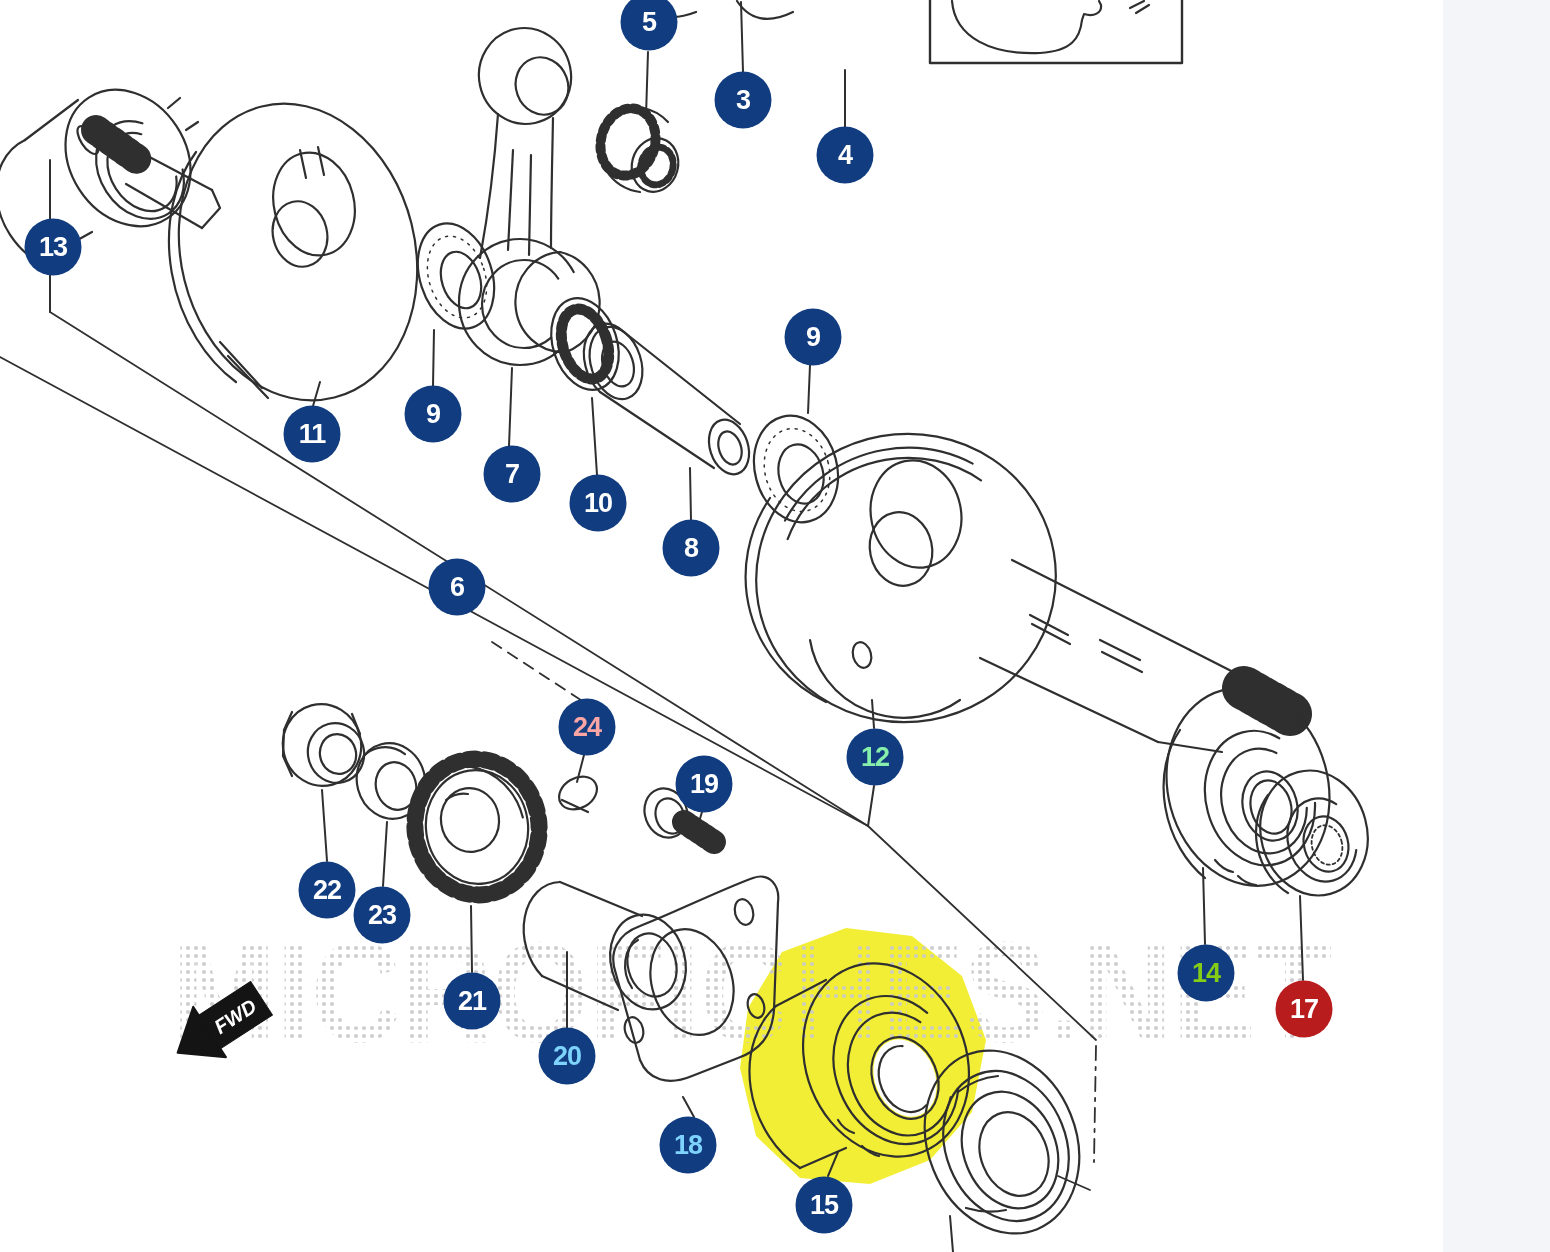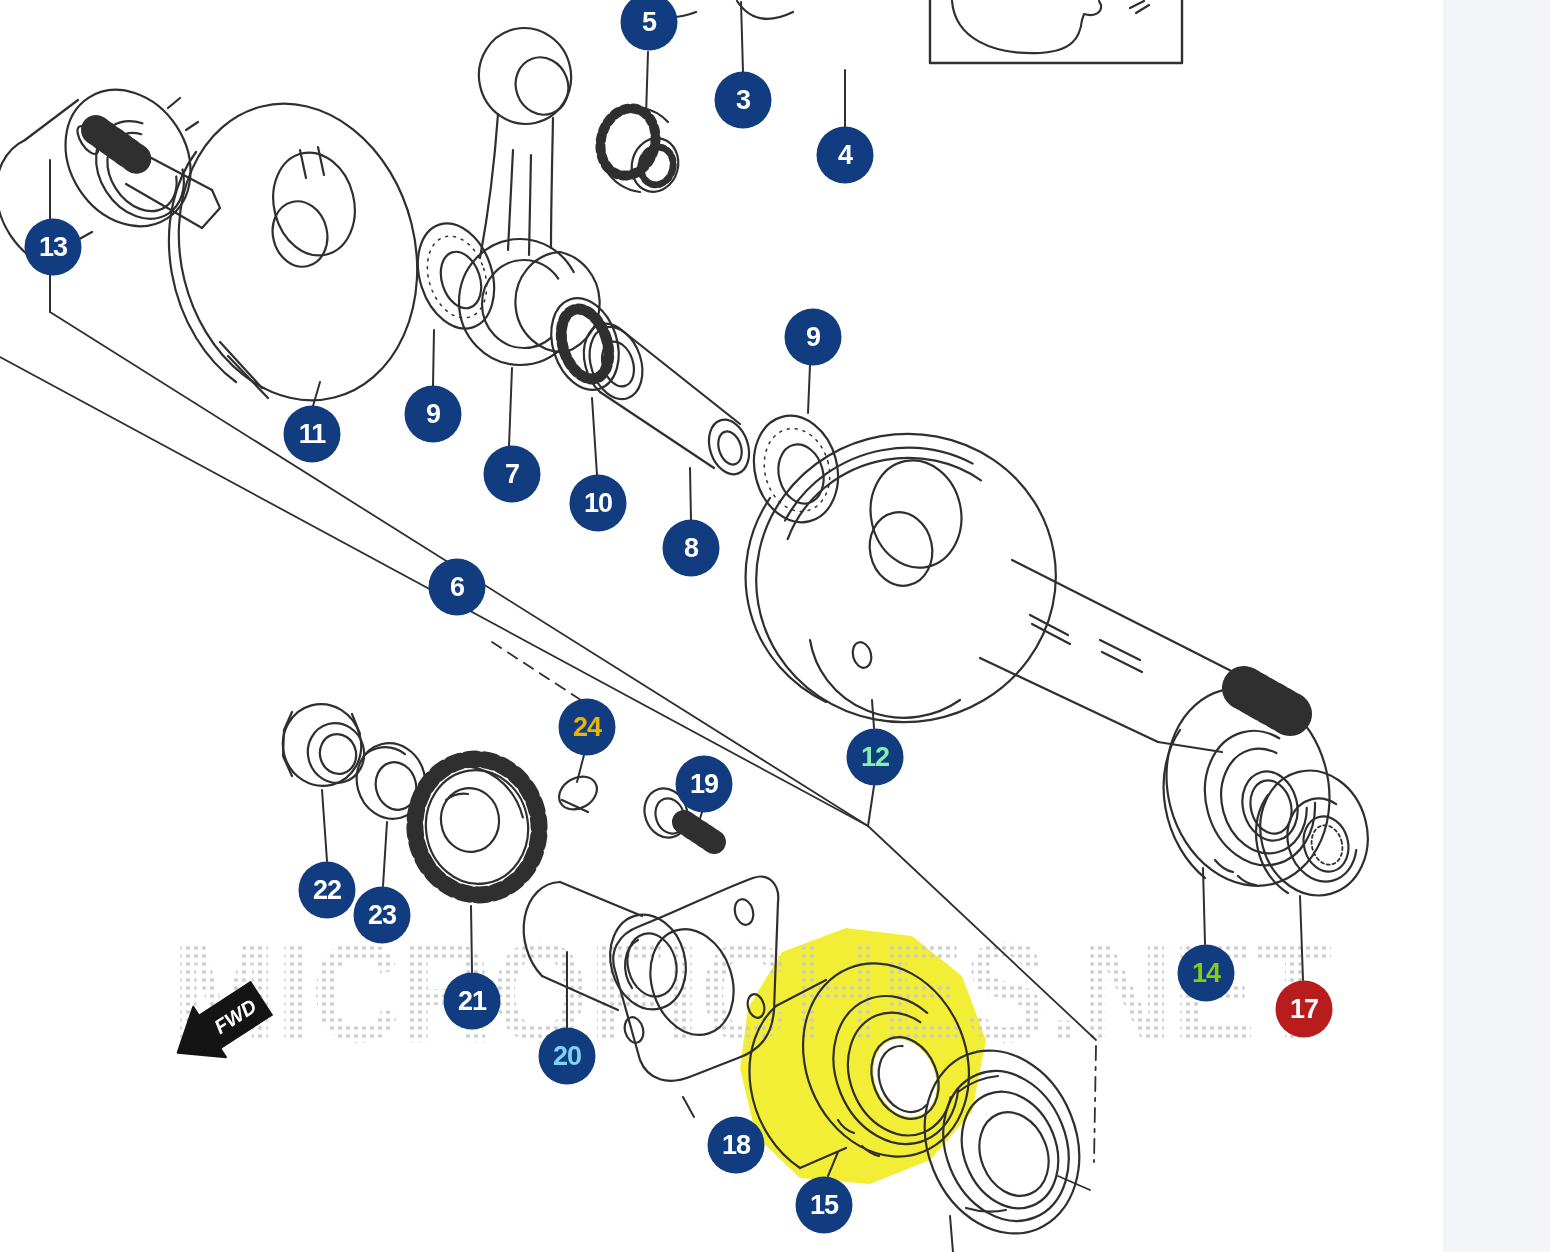--- a/index.html
+++ b/index.html
@@ -297,25 +297,25 @@
       <div class="badge" style="left: 845px; top: 155px; background: rgb(17, 61, 128); color: rgb(255, 255, 255);">4</div>
       <div class="badge" style="left: 53px; top: 247px; background: rgb(17, 61, 128); color: rgb(255, 255, 255);">13</div>
       <div class="badge" style="left: 433px; top: 414px; background: rgb(17, 61, 128); color: rgb(255, 255, 255);">9</div>
       <div class="badge" style="left: 312px; top: 434px; background: rgb(17, 61, 128); color: rgb(255, 255, 255);">11</div>
       <div class="badge" style="left: 512px; top: 474px; background: rgb(17, 61, 128); color: rgb(255, 255, 255);">7</div>
       <div class="badge" style="left: 598px; top: 503px; background: rgb(17, 61, 128); color: rgb(255, 255, 255);">10</div>
       <div class="badge" style="left: 691px; top: 548px; background: rgb(17, 61, 128); color: rgb(255, 255, 255);">8</div>
       <div class="badge" style="left: 457px; top: 587px; background: rgb(17, 61, 128); color: rgb(255, 255, 255);">6</div>
       <div class="badge" style="left: 813px; top: 337px; background: rgb(17, 61, 128); color: rgb(255, 255, 255);">9</div>
       <div class="badge" style="left: 875px; top: 757px; background: rgb(17, 61, 128); color: #86efac;">12</div>
-      <div class="badge" style="left: 587px; top: 727px; background: rgb(17, 61, 128); color: #eab308;">24</div>
+      <div class="badge" style="left: 587px; top: 727px; background: rgb(17, 61, 128); color: #fca5a5;">24</div>
       <div class="badge" style="left: 704px; top: 784px; background: rgb(17, 61, 128); color: rgb(255, 255, 255);">19</div>
       <div class="badge" style="left: 327px; top: 890px; background: rgb(17, 61, 128); color: rgb(255, 255, 255); text-align: right;">22</div>
       <div class="badge" style="left: 382px; top: 915px; background: rgb(17, 61, 128); color: rgb(255, 255, 255);">23</div>
       <div class="badge" style="left: 472px; top: 1001px; background: rgb(17, 61, 128); color: rgb(255, 255, 255);">21</div>
       <div class="badge" style="left: 567px; top: 1056px; background: rgb(17, 61, 128); color: #7dd3fc;">20</div>
-      <div class="badge" style="left: 736px; top: 1145px; background: rgb(17, 61, 128); color: #ffffff; text-align: right;">18</div>
+      <div class="badge" style="left: 688px; top: 1145px; background: rgb(17, 61, 128); color: #7dd3fc; text-align: right;">18</div>
       <div class="badge" style="left: 824px; top: 1205px; background: rgb(17, 61, 128); color: rgb(255, 255, 255);">15</div>
       <div class="badge" style="left: 1206px; top: 973px; background: rgb(17, 61, 128); color: #84cc16;">14</div>
       <div class="badge" style="left: 1304px; top: 1009px; background: #b91c1c; color: rgb(255, 255, 255);">17</div>
     </div>
 
 </div>
 
 </body></html>

